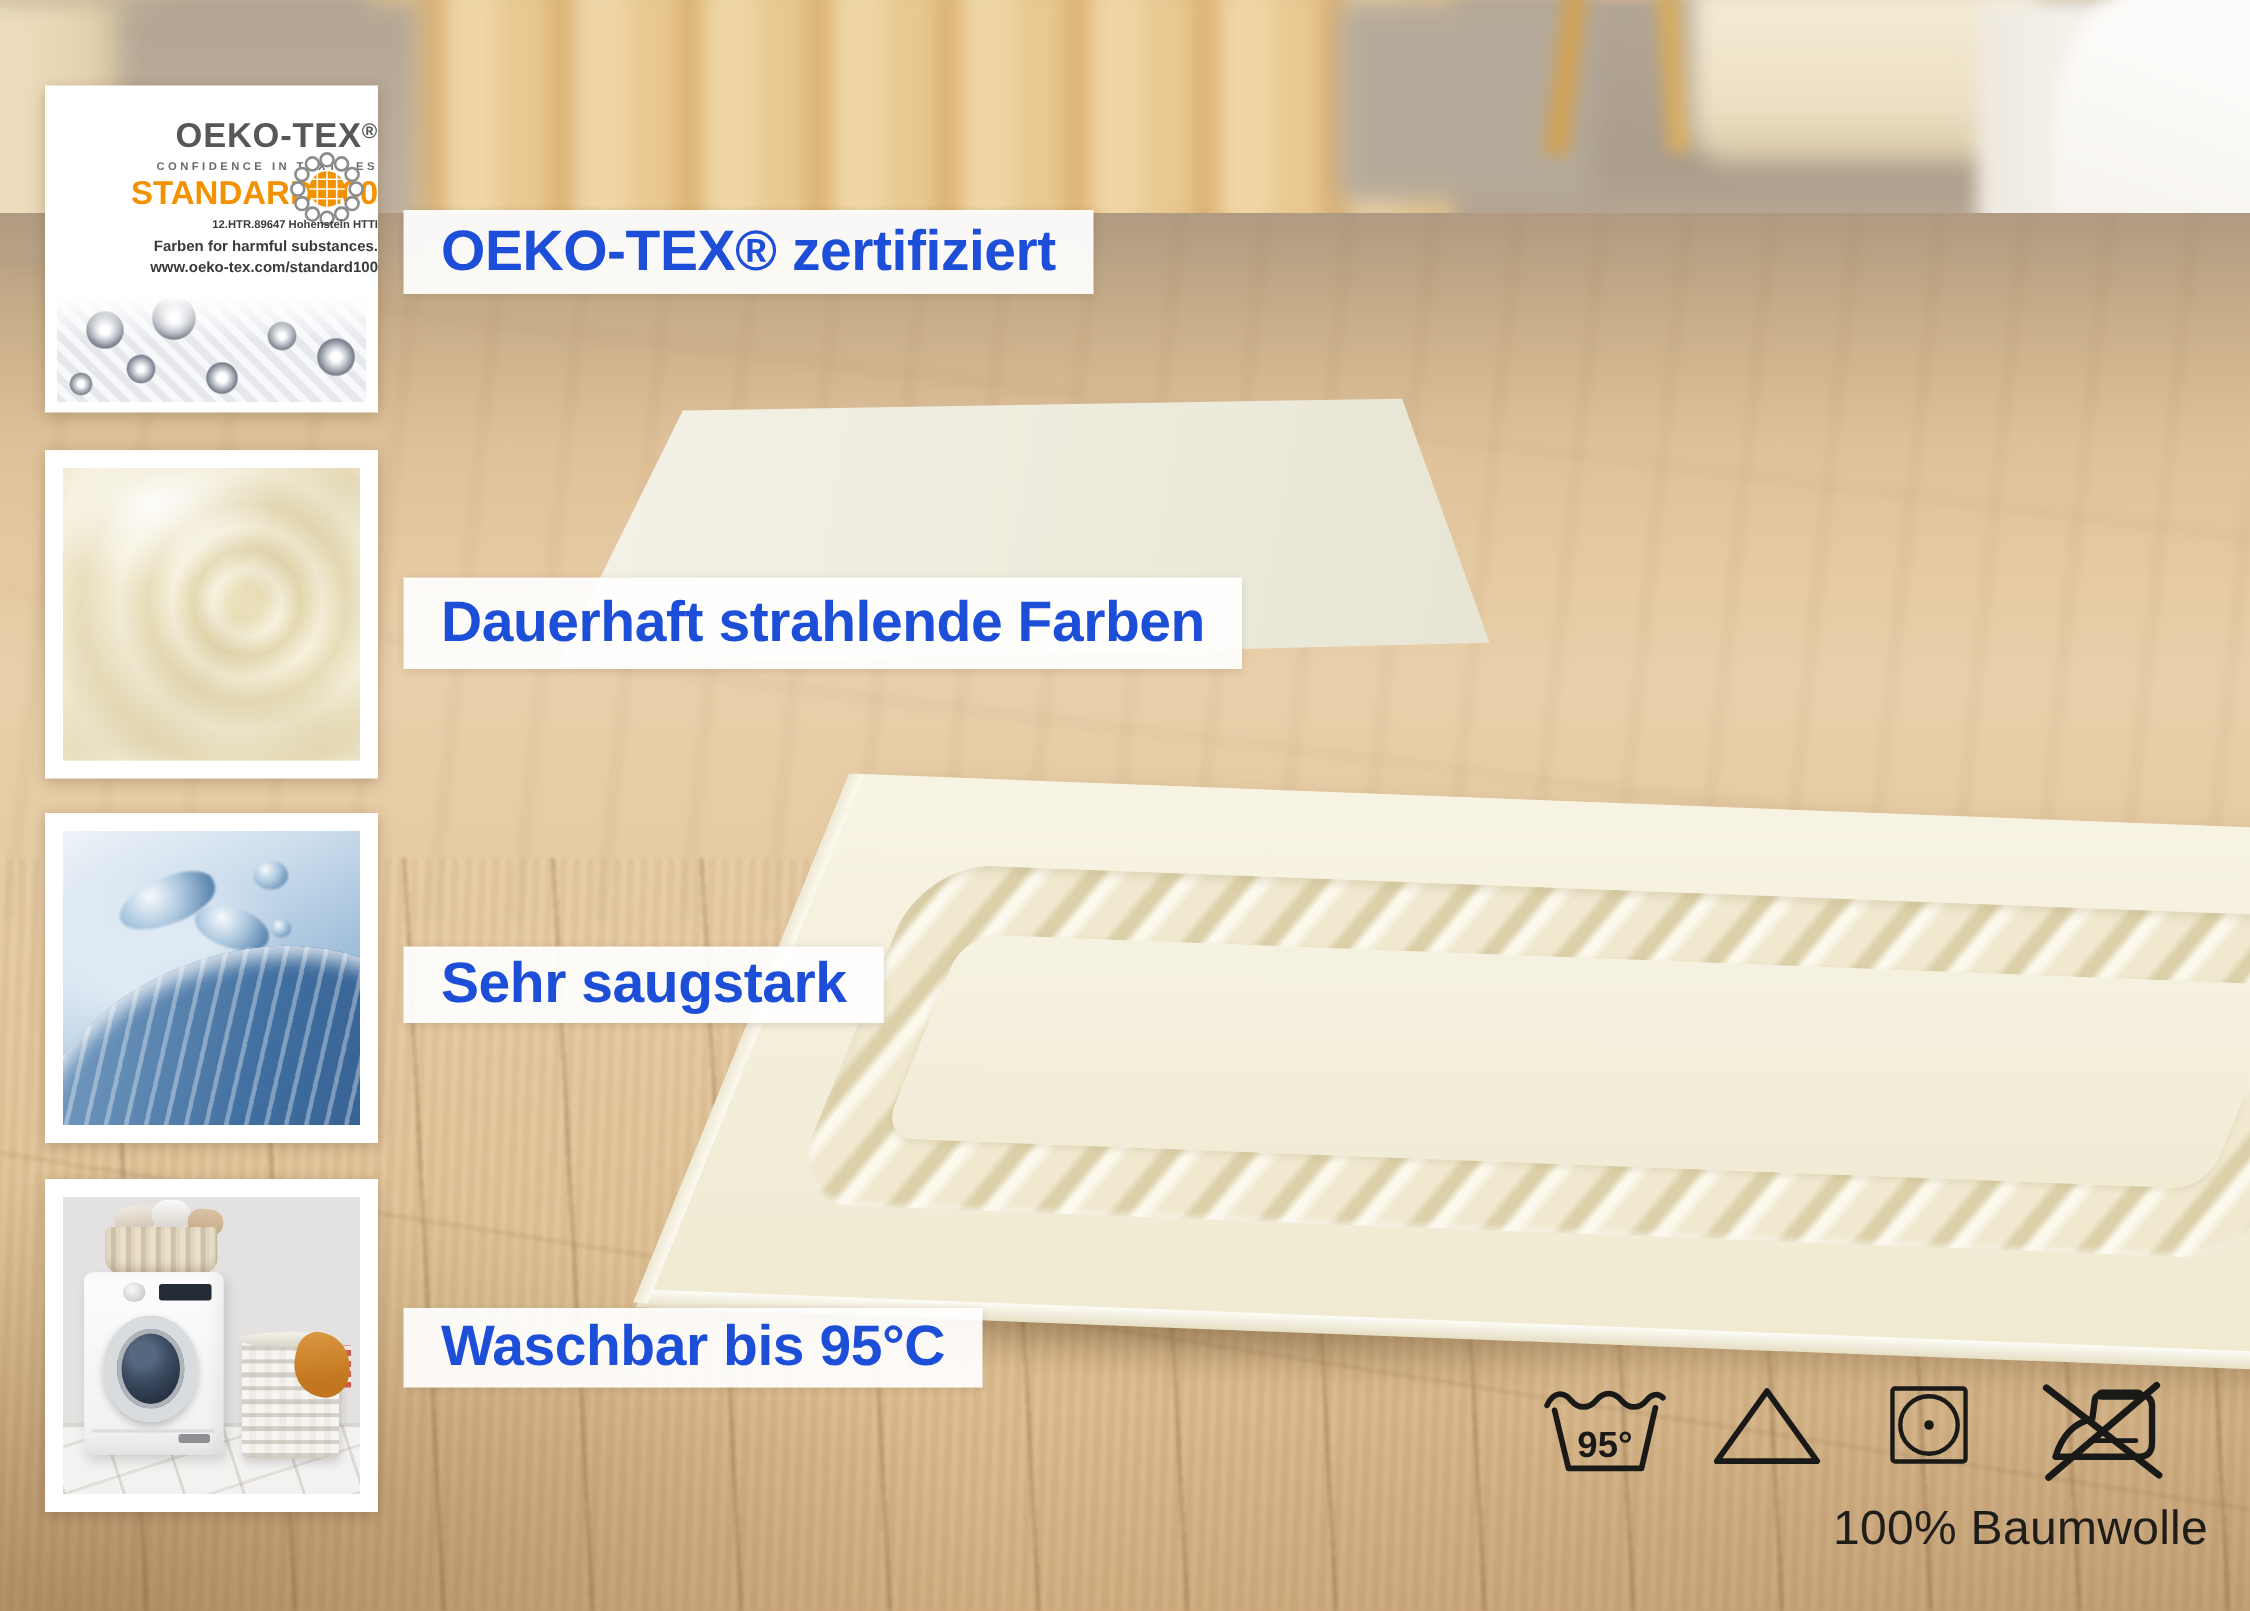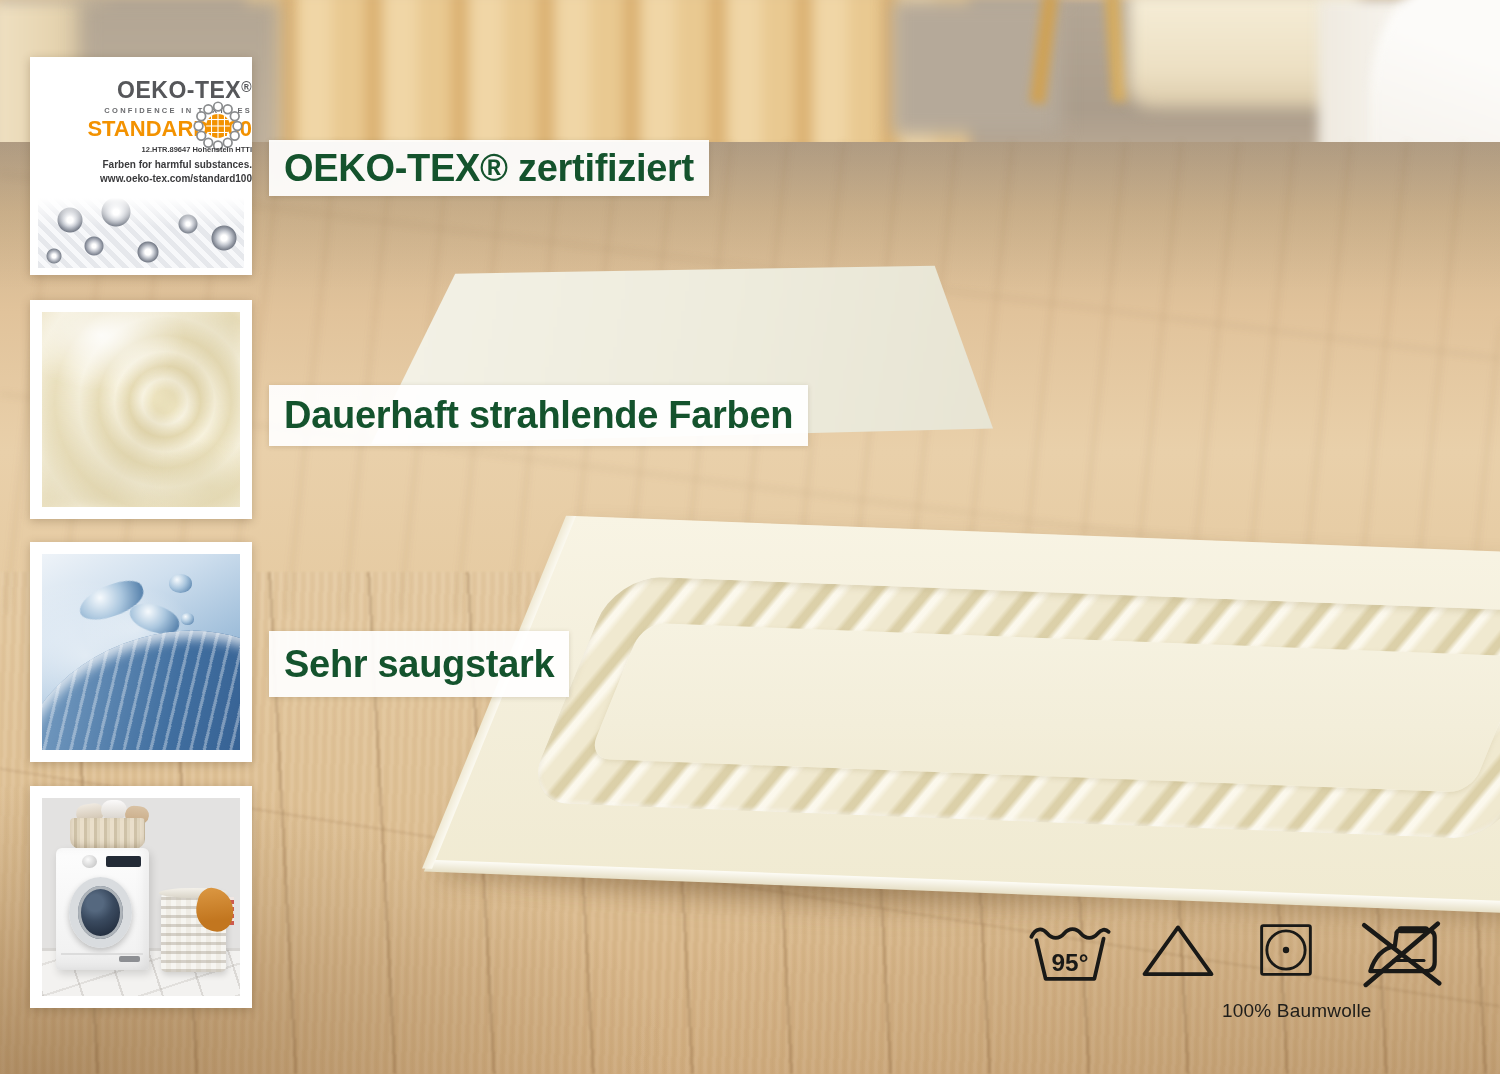--- a/index.html
+++ b/index.html
@@ -165,36 +165,36 @@
       background:repeating-linear-gradient(0deg,rgba(160,150,135,.40) 0 3px,transparent 3px 9px),
                  repeating-linear-gradient(90deg,rgba(255,255,255,.45) 0 5px,transparent 5px 10px),#efece5;
       box-shadow:1px 3px 6px rgba(0,0,0,.15);}
   .hamper-lid{position:absolute;left:-3%;top:-4%;width:106%;height:12%;border-radius:50%;
       background:linear-gradient(180deg,#f4f1ea,#d9d4c8);}
   .orange-cloth{position:absolute;left:78%;top:46%;width:19%;height:21%;transform:rotate(14deg);
       border-radius:35% 60% 40% 55%;background:linear-gradient(160deg,#dd9a45,#c2761f 70%);}
   .red-cloth{position:absolute;left:92%;top:50%;width:5%;height:14%;background:repeating-linear-gradient(0deg,#cd5a4e 0 4px,#f1e6e2 4px 7px);}
 
   
-  .bar{background:rgba(255,255,255,.93);color:#14532d;font-weight:700;font-size:38px;
-       letter-spacing:-.3px;white-space:nowrap;padding:0 15px;display:inline-flex;align-items:center;
+  .bar{background:rgba(255,255,255,.93);color:#1d4ed8;font-weight:700;font-size:38px;
+       letter-spacing:-.3px;white-space:nowrap;padding:0 25px;display:inline-flex;align-items:center;
        box-shadow:0 1px 5px rgba(90,70,45,.18);}
   .bar1{left:269px;top:140px;height:56px;}
   .bar2{left:269px;top:385px;height:61px;}
-  .bar3{left:269px;top:631px;height:66px;}
+  .bar3{left:269px;top:631px;height:51px;}
   .bar4{left:269px;top:872px;height:53px;}
 
   
   .care svg{display:block;}
   .care{color:#b91c1c;}
   .sym-wash{left:1028px;top:916px;width:84px;height:72px;}
   .sym-bleach{left:1139px;top:922px;width:78px;height:56px;}
   .sym-tumble{left:1257px;top:921px;width:58px;height:56px;}
   .sym-iron{left:1358px;top:916px;width:86px;height:72px;}
-  .material{left:1222px;top:1000px;font-size:19px;color:#1e1d1a;letter-spacing:.2px;}
+  .material{left:1222px;top:1000px;font-size:32px;color:#1e1d1a;letter-spacing:.2px;}
 </style>
 </head>
 <body>
 
 <div id="scene">
 
   <div class="abs bg-band"></div>
   <div class="abs bg-cabinet"></div>
   <div class="abs bg-cabinet-shadow"></div>
   <div class="abs bg-left-light"></div>
@@ -288,20 +288,21 @@
         <div class="hamper-lid"></div>
       </div>
       <div class="red-cloth"></div>
       <div class="orange-cloth"></div>
     </div>
   </div>
 
   <div class="abs bar bar1">OEKO-TEX® zertifiziert</div>
   <div class="abs bar bar2">Dauerhaft strahlende Farben</div>
   <div class="abs bar bar3">Sehr saugstark</div>
+  <div class="abs bar bar4">Waschbar bis 95°C</div>
 
   <div class="abs care sym-wash">
     <svg viewBox="0 0 100 84" width="84" height="72" fill="none" stroke="#191917" stroke-width="4.5" stroke-linecap="round" stroke-linejoin="round">
       <path d="M4 24 C9 13 17 13 23 20 C29 27 37 27 43 20 C49 13 57 13 63 20 C69 27 77 27 83 20 C87 15 92 14 96 18"></path>
       <path d="M10 28 L21 74 L79 74 L90 26"></path>
       <text x="50" y="65" text-anchor="middle" fill="#191917" stroke="none" font-family="Liberation Sans, sans-serif" font-size="29" font-weight="bold">95°</text>
     </svg>
   </div>
   <div class="abs care sym-bleach">
     <svg viewBox="0 0 100 72" width="78" height="56" fill="none" stroke="#191917" stroke-width="5" stroke-linejoin="round">

